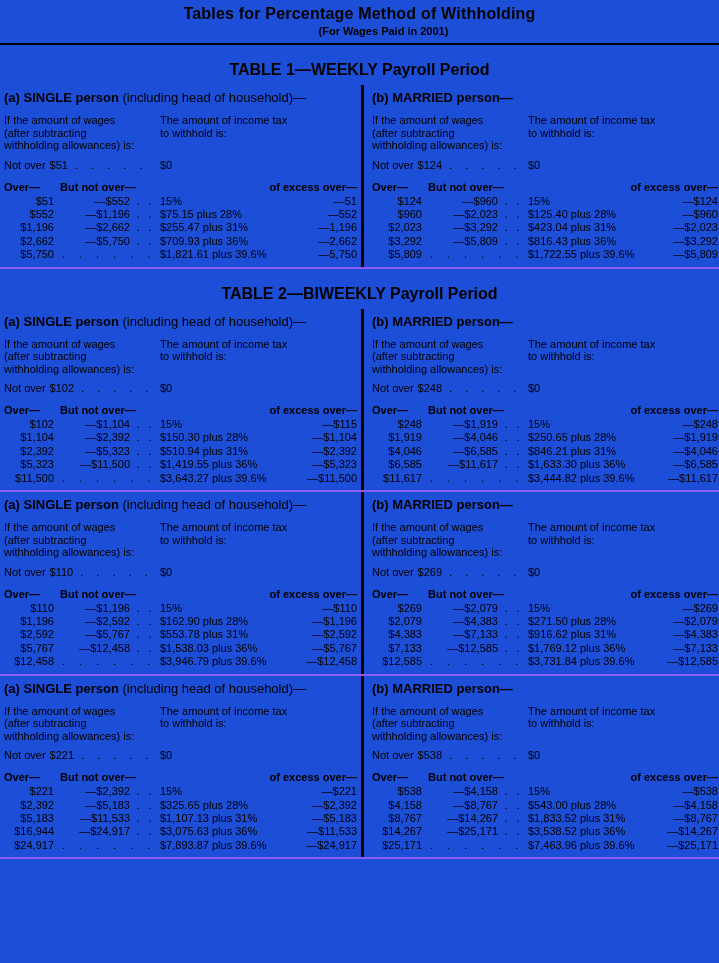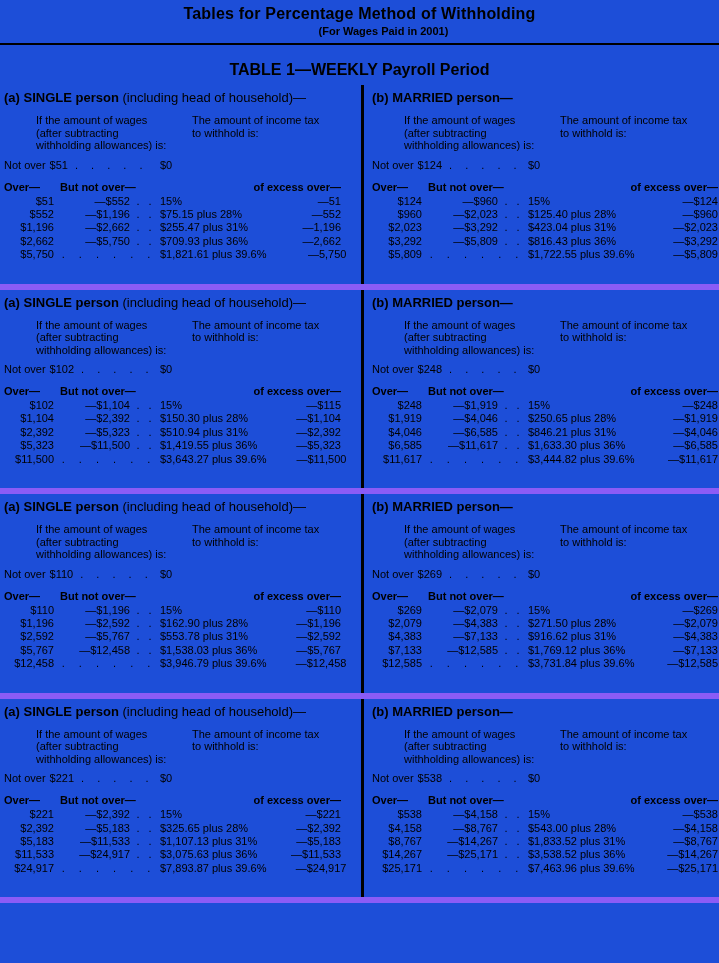--- a/index.html
+++ b/index.html
@@ -6,31 +6,31 @@
   body{width:719px;height:963px;font-family:"Liberation Sans",sans-serif;-webkit-font-smoothing:none;}
   .page{width:719px;height:963px;overflow:hidden;position:relative;background:#1d4ed8;}
 
   
   .doc-title{font-size:16px;font-weight:bold;text-align:center;margin:5px 0 2px;letter-spacing:.2px;}
   .doc-subtitle{font-size:11px;font-weight:bold;text-align:center;margin:0 0 6px;padding-left:48px;}
   .header-rule{border-top:2px solid #000;height:0;}
 
   
   .ttitle{font-size:16px;font-weight:bold;text-align:center;margin:16px 0 6px;}
-  .wtable{border-bottom:6px solid #8b5cf6;}
+  .wtable{border-bottom:2px solid #8b5cf6;}
   .cols{display:grid;grid-template-columns:361px 3px 355px;}
   .vdiv{background:#000;}
-  .col{padding:2px 20px 5px 4px;}
-  .col.right{padding:2px 1px 22px 8px;}
+  .col{padding:2px 4px 5px 4px;}
+  .col.right{padding:2px 1px 5px 8px;}
 
   .person-head{font-size:13px;margin:3px 0 9px;white-space:nowrap;overflow:hidden;}
   .person-head .b{font-weight:bold;}
 
   .desc{display:grid;grid-template-columns:156px 1fr;font-size:11px;line-height:12.5px;}
-  .desc div{white-space:nowrap;margin-left:32px;}
+  .desc div{white-space:nowrap;}
 
   .notover{display:grid;grid-template-columns:156px 1fr;font-size:11px;margin:7px 0 9px;}
   .notover .lead{display:flex;overflow:hidden;}
   .notover .amt{margin-left:4px;white-space:nowrap;}
   .notover .dots{flex:1;margin-left:7px;word-spacing:10px;white-space:nowrap;overflow:hidden;}
 
   .grid5{display:grid;grid-template-columns:50px 76px 28px 1fr 80px;font-size:11px;}
   .hdr-row{font-weight:bold;line-height:14px;margin-bottom:1px;}
   .hdr-over{text-align:left;}
   .hdr-bno{grid-column:2/4;text-align:left;padding-left:6px;}
@@ -185,20 +185,21 @@
     <div class="cell-dots">.  .  .  .  .  .</div>
     <div class="cell-tax">$1,722.55 plus 39.6%</div>
     <div class="cell-excess">—$5,809</div>
   </div>
 </div>
 </div>
     </div>
   </section>
 
   <section class="wtable">
+    <h2 class="ttitle">TABLE 2—BIWEEKLY Payroll Period</h2>
     <div class="cols">
       <div class="col left">
   <div class="person-head"><span class="b">(a) SINGLE person</span><span> (including head of household)—</span></div>
   <div class="desc">
     <div>If the amount of wages</div>
     <div>The amount of income tax</div>
     <div>(after subtracting</div>
     <div>to withhold is:</div>
     <div>withholding allowances) is:</div>
     <div></div>
@@ -507,21 +508,21 @@
 
   <div class="grid5 row">
     <div class="cell-over">$5,183</div>
     <div class="cell-bno">—$11,533</div>
     <div class="cell-dots">.  .</div>
     <div class="cell-tax">$1,107.13 plus 31%</div>
     <div class="cell-excess">—$5,183</div>
   </div>
 
   <div class="grid5 row">
-    <div class="cell-over">$11,533</div>
+    <div class="cell-over">$16,944</div>
     <div class="cell-bno">—$24,917</div>
     <div class="cell-dots">.  .</div>
     <div class="cell-tax">$3,075.63 plus 36%</div>
     <div class="cell-excess">—$11,533</div>
   </div>
 
   <div class="grid5 row last">
     <div class="cell-over">$24,917</div>
 
     <div class="cell-dots">.  .  .  .  .  .</div>

